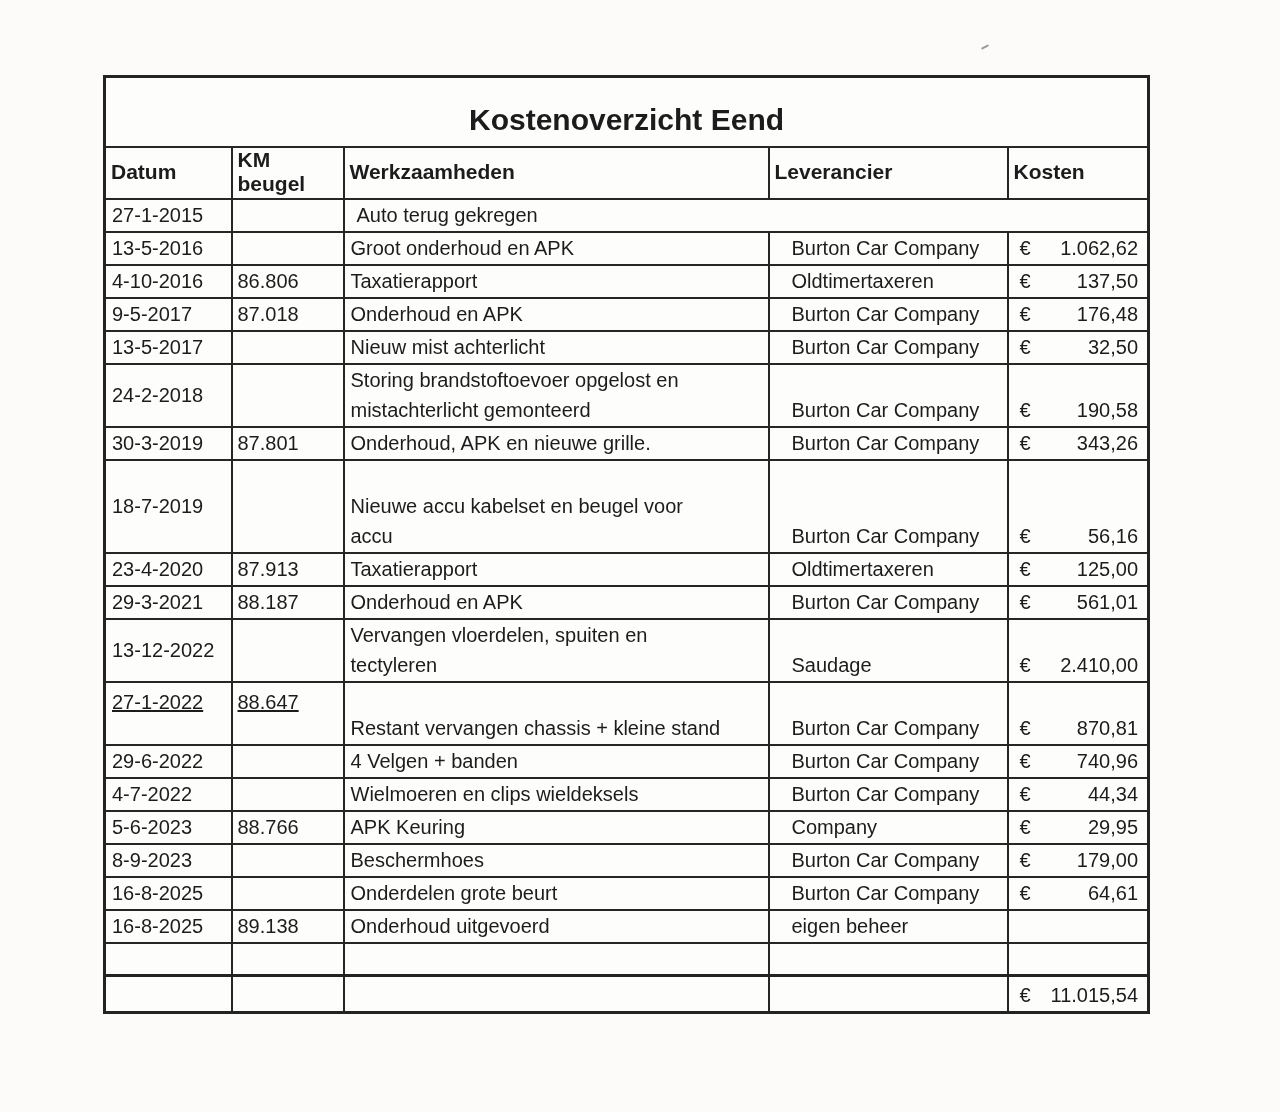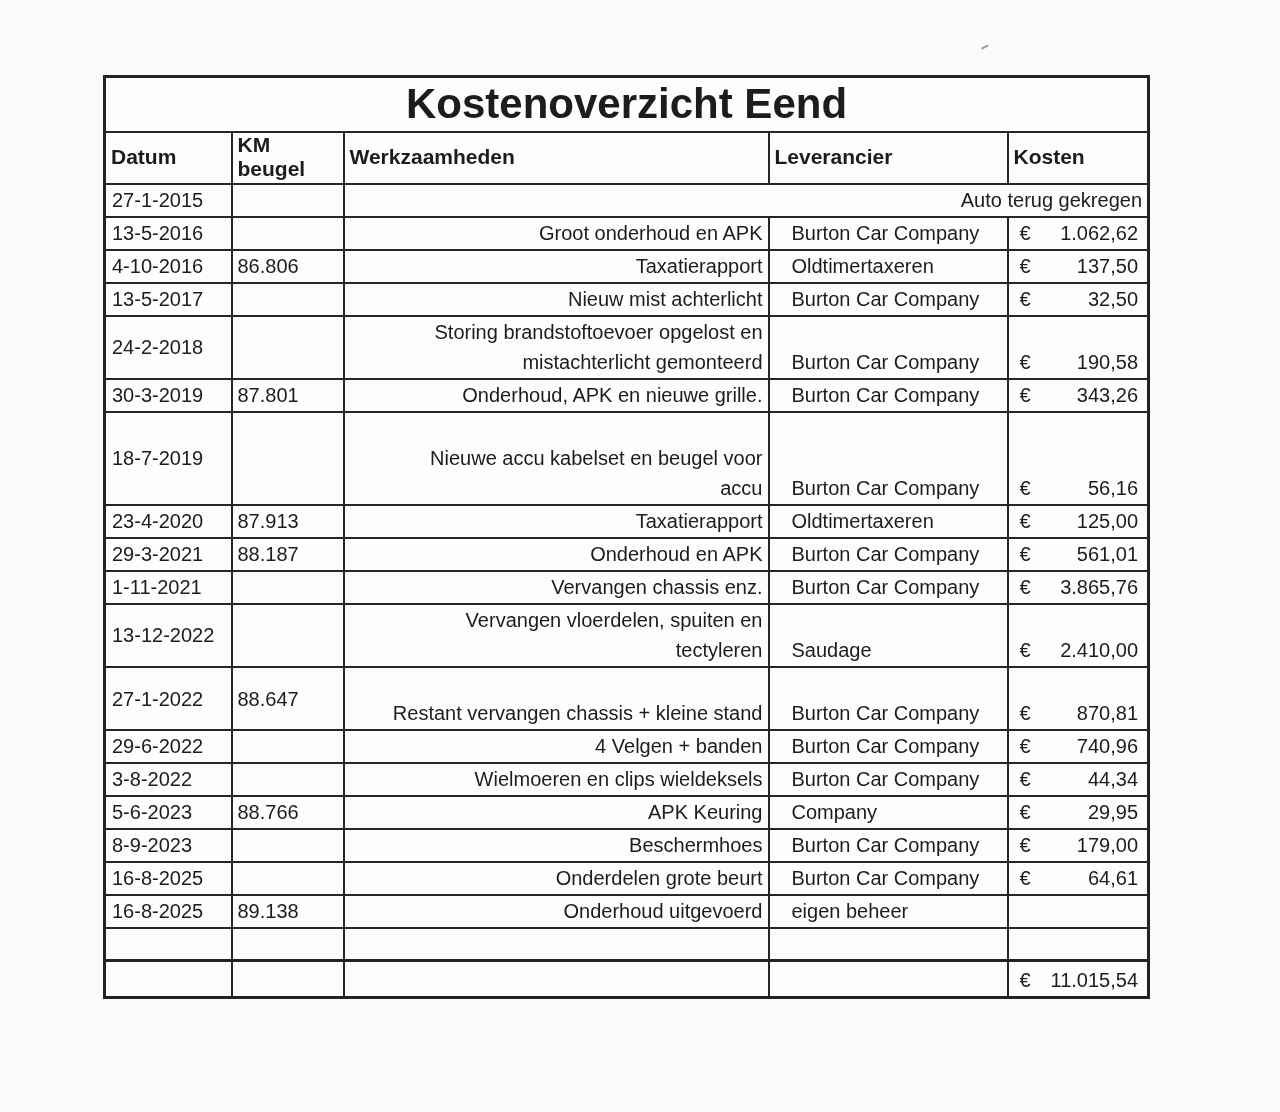--- a/index.html
+++ b/index.html
@@ -39,24 +39,24 @@
     background: #fdfdfc;
   }
   .cost-table th, .cost-table td {
     border: 2px solid #262626;
     overflow: hidden;
   }
   .title-cell {
     height: 47px;
     text-align: center;
     vertical-align: middle;
-    font-size: 42px;
+    font-size: 30px;
     font-weight: bold;
     letter-spacing: 0px;
-    padding: 2px 0 3px 0;
+    padding: 18px 0 3px 0;
     border-bottom-width: 2px;
   }
   .head-row th {
     height: 27px;
     text-align: left;
     vertical-align: middle;
     font-size: 21px;
     font-weight: bold;
     padding: 0 5px 2px 5px;
     margin-left: 37px;
@@ -64,32 +64,32 @@
   .grid td {
     height: 29px;
     font-size: 20px;
     line-height: 30px;
     vertical-align: bottom;
     white-space: pre-line;
     padding: 0 5px 1px 5px;
   }
   td.c-datum { vertical-align: middle; padding-left: 6px; }
   td.c-km    { vertical-align: middle; text-align: left; padding-right: 14px; }
-  td.c-werk  { padding-left: 6px; text-align: right; }
+  td.c-werk  { padding-left: 6px; }
   td.c-lev   { padding-left: 22px; }
   td.c-kosten { padding: 0; }
   td.c-merged { padding-left: 12px; }
   .money {
     display: flex;
     justify-content: space-between;
     align-items: flex-end;
     padding: 0 9px 1px 11px;
   }
   tr.date-top td.c-datum,
-  tr.date-top td.c-km { vertical-align: top; padding-top: 16px; }
+  tr.date-top td.c-km { vertical-align: top; padding-top: 4px; text-decoration: underline; }
   tr.total td { border-top: 3px solid #232323; height: 33px; }
 </style>
 </head>
 <body>
 
 <div class="sheet">
   <span class="speck"></span>
 
   <table class="cost-table">
     <colgroup>
@@ -125,20 +125,27 @@
           <td class="c-kosten"><div class="money"><span>€</span><span>1.062,62</span></div></td>
         </tr>
         <tr>
           <td class="c-datum">4-10-2016</td>
           <td class="c-km">86.806</td>
           <td class="c-werk">Taxatierapport</td>
           <td class="c-lev">Oldtimertaxeren</td>
           <td class="c-kosten"><div class="money"><span>€</span><span>137,50</span></div></td>
         </tr>
         <tr>
+          <td class="c-datum">9-5-2017</td>
+          <td class="c-km">87.018</td>
+          <td class="c-werk">Onderhoud en APK</td>
+          <td class="c-lev">Burton Car Company</td>
+          <td class="c-kosten"><div class="money"><span>€</span><span>176,48</span></div></td>
+        </tr>
+        <tr>
           <td class="c-datum">13-5-2017</td>
           <td class="c-km"></td>
           <td class="c-werk">Nieuw mist achterlicht</td>
           <td class="c-lev">Burton Car Company</td>
           <td class="c-kosten"><div class="money"><span>€</span><span>32,50</span></div></td>
         </tr>
         <tr>
           <td class="c-datum">24-2-2018</td>
           <td class="c-km"></td>
           <td class="c-werk">Storing brandstoftoevoer opgelost en
@@ -170,27 +177,20 @@
           <td class="c-kosten"><div class="money"><span>€</span><span>125,00</span></div></td>
         </tr>
         <tr>
           <td class="c-datum">29-3-2021</td>
           <td class="c-km">88.187</td>
           <td class="c-werk">Onderhoud en APK</td>
           <td class="c-lev">Burton Car Company</td>
           <td class="c-kosten"><div class="money"><span>€</span><span>561,01</span></div></td>
         </tr>
         <tr>
-          <td class="c-datum">1-11-2021</td>
-          <td class="c-km"></td>
-          <td class="c-werk">Vervangen chassis enz.</td>
-          <td class="c-lev">Burton Car Company</td>
-          <td class="c-kosten"><div class="money"><span>€</span><span>3.865,76</span></div></td>
-        </tr>
-        <tr>
           <td class="c-datum">13-12-2022</td>
           <td class="c-km"></td>
           <td class="c-werk">Vervangen vloerdelen, spuiten en
 tectyleren</td>
           <td class="c-lev">Saudage</td>
           <td class="c-kosten"><div class="money"><span>€</span><span>2.410,00</span></div></td>
         </tr>
         <tr class="date-top">
           <td class="c-datum">27-1-2022</td>
           <td class="c-km">88.647</td>
@@ -200,21 +200,21 @@
           <td class="c-kosten"><div class="money"><span>€</span><span>870,81</span></div></td>
         </tr>
         <tr>
           <td class="c-datum">29-6-2022</td>
           <td class="c-km"></td>
           <td class="c-werk">4 Velgen + banden</td>
           <td class="c-lev">Burton Car Company</td>
           <td class="c-kosten"><div class="money"><span>€</span><span>740,96</span></div></td>
         </tr>
         <tr>
-          <td class="c-datum">3-8-2022</td>
+          <td class="c-datum">4-7-2022</td>
           <td class="c-km"></td>
           <td class="c-werk">Wielmoeren en clips wieldeksels</td>
           <td class="c-lev">Burton Car Company</td>
           <td class="c-kosten"><div class="money"><span>€</span><span>44,34</span></div></td>
         </tr>
         <tr>
           <td class="c-datum">5-6-2023</td>
           <td class="c-km">88.766</td>
           <td class="c-werk">APK Keuring</td>
           <td class="c-lev">Company</td>

